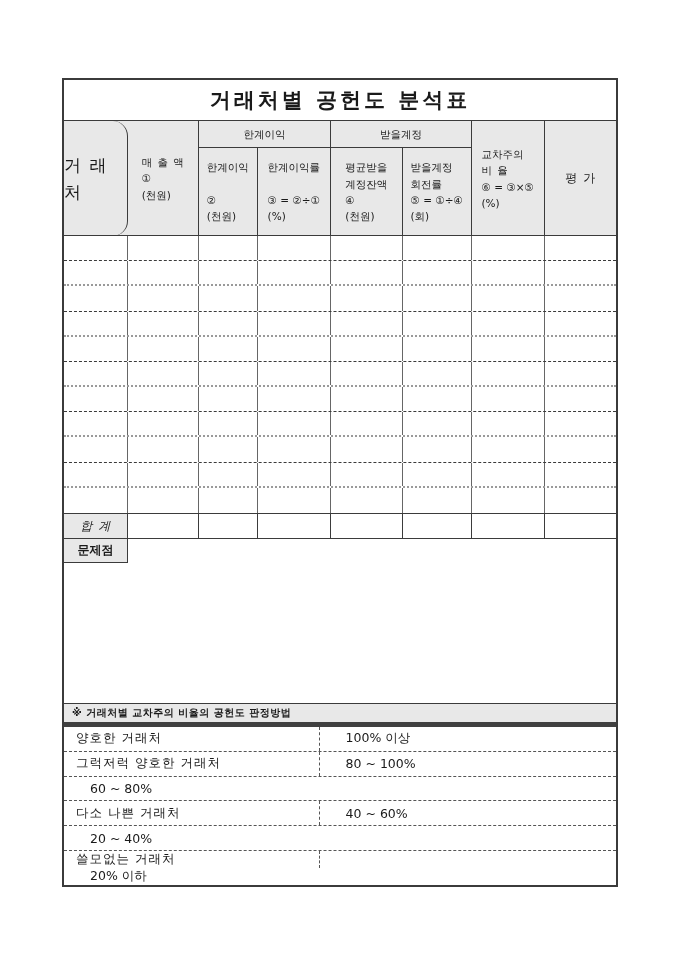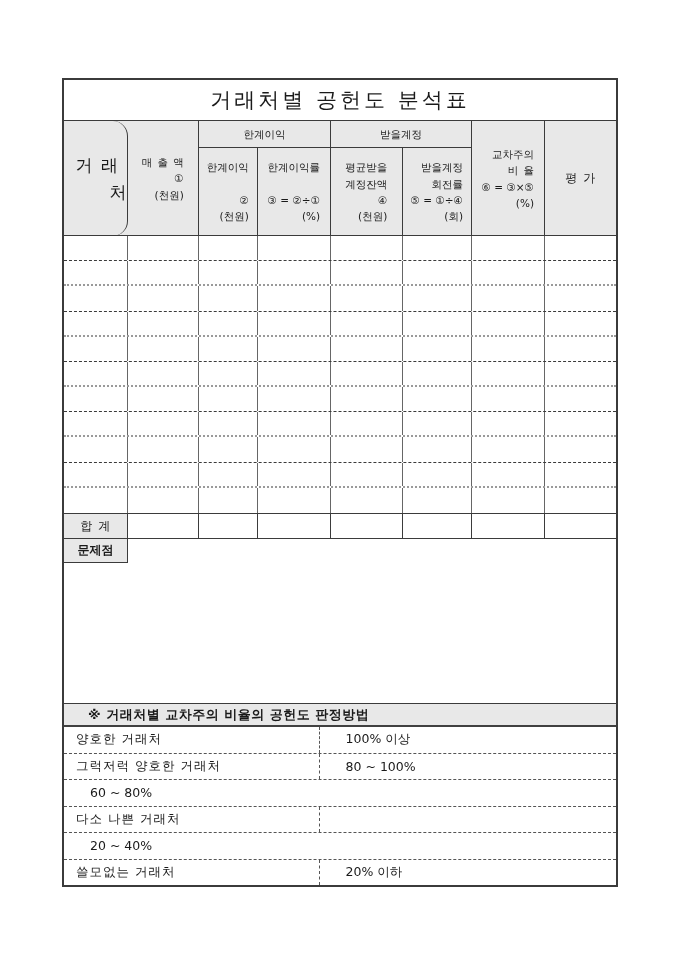--- a/index.html
+++ b/index.html
@@ -18,34 +18,34 @@
     display: flex;
     flex-direction: column;
     background: #ffffff;
   }
   
   .title-row {
     height: 41px;
     border-bottom: 1px solid #3b3b3b;
     display: flex; align-items: center; justify-content: center;
     font-family: "DejaVu Serif", "Liberation Serif", serif;
-    font-size: 21px; font-weight: 400; letter-spacing: 3px;
+    font-size: 21px; font-weight: 700; letter-spacing: 3px;
   }
   
   .cols8 { display: grid; grid-template-columns: 64fr 72fr 59fr 74fr 72fr 70fr 73fr 72fr; }
   
   .hdr {
     height: 115px;
     grid-template-rows: 27px 88px;
     background: #e8e8e8;
     border-bottom: 1px solid #3b3b3b;
   }
   .hcell {
     display: flex; align-items: center; justify-content: center;
-    text-align: right;
+    text-align: left;
     white-space: pre-line;
     font-size: 10.5px; line-height: 1.55;
     border-right: 1px solid #3b3b3b;
   }
   .h-client { grid-column: 1; grid-row: 1 / 3; font-size: 17px; border-radius: 15px; }
   .h-sales  { grid-column: 2; grid-row: 1 / 3; }
   .h-mp-group { grid-column: 3 / 5; grid-row: 1; border-bottom: 1px solid #3b3b3b; }
   .h-mp   { grid-column: 3; grid-row: 2; }
   .h-mpr  { grid-column: 4; grid-row: 2; }
   .h-rc-group { grid-column: 5 / 7; grid-row: 1; border-bottom: 1px solid #3b3b3b; }
@@ -55,21 +55,21 @@
   .h-eval  { grid-column: 8; grid-row: 1 / 3; font-size: 12px; border-right: none; }
   
   .body { height: 277px; display: grid; grid-template-rows: repeat(11, 1fr); }
   .body-row { border-bottom: 1px dashed #3b3b3b; }
   .body-row.alt { border-bottom: 2px dotted #9a9a9a; }
   .body-row:last-child { border-bottom: none; }
   .body-cell { border-right: 1px solid #666666; }
   .body-cell:last-child { border-right: none; }
   
   .total-row { height: 26px; border-top: 1px solid #3b3b3b; border-bottom: 1px solid #3b3b3b; }
-  .t-cell { border-right: 1px solid #3b3b3b; }
+  .t-cell { border-right: 1px solid #3b3b3b; font-style: italic; }
   .t-cell:last-child { border-right: none; }
   .t-label {
     background: #e8e8e8;
     display: flex; align-items: center; justify-content: center;
     font-size: 12px;
   }
   
   .problems-row { height: 24px; display: flex; }
   .p-label {
     width: 11.6%; height: 100%;
@@ -79,28 +79,28 @@
     display: flex; align-items: center; justify-content: center;
     font-size: 12px;
     font-weight: bold;
   }
   .problem-area { height: 140px; background: #ffffff; }
   
   .rating-hdr {
     height: 24px;
     background: #e8e8e8;
     border-top: 1px solid #3b3b3b;
-    border-bottom: 2px solid #404040;
+    border-bottom: 5px solid #404040;
     display: flex; align-items: center;
-    padding-left: 24px;
-    font-size: 13px; font-weight: 700; letter-spacing: 0.5px;
+    padding-left: 8px;
+    font-size: 10px; font-weight: 700; letter-spacing: 0.5px;
   }
   .rating-rows { flex: 1; display: flex; flex-direction: column; }
   .r-row { flex: 1; display: flex; border-bottom: 1px dashed #555555; }
-  .r-row:last-child { border-bottom: none; }
+  .r-row:last-child { border-bottom: none; flex-direction: column; }
   .r-label {
     width: 46.3%;
     border-right: 1px dashed #555555;
     display: flex; align-items: center;
     padding-left: 12px;
     font-size: 12.5px; letter-spacing: 1px;
   }
   .r-range {
     flex: 1;
     display: flex; align-items: center;
@@ -284,20 +284,21 @@
     </div>
     <div class="r-row">
       <div class="r-label">그럭저럭 양호한 거래처</div>
       <div class="r-range">80 ~ 100%</div>
     </div>
     <div class="r-row">
       <div class="r-range">60 ~ 80%</div>
     </div>
     <div class="r-row">
       <div class="r-label">다소 나쁜 거래처</div>
+      <div class="r-range">40 ~ 60%</div>
     </div>
     <div class="r-row">
       <div class="r-range">20 ~ 40%</div>
     </div>
     <div class="r-row">
       <div class="r-label">쓸모없는 거래처</div>
       <div class="r-range">20% 이하</div>
     </div>
   </div>
 

